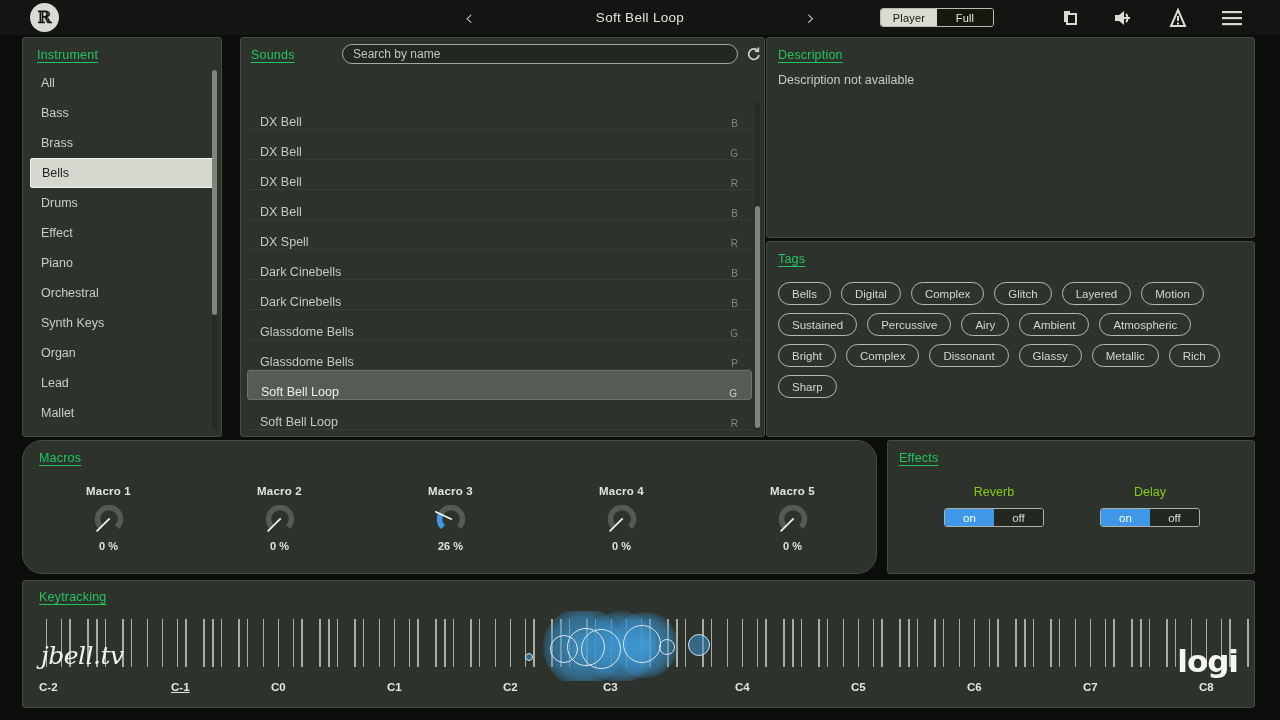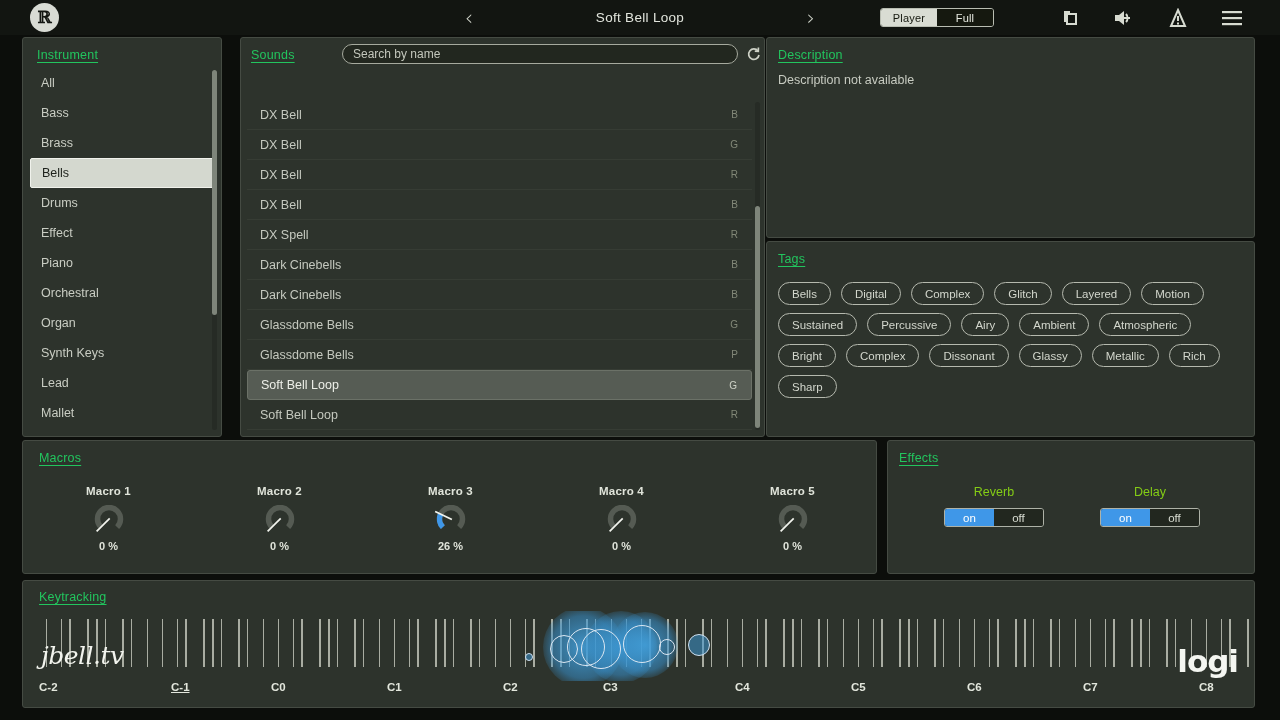--- a/index.html
+++ b/index.html
@@ -116,21 +116,21 @@
   .refresh-icon {
     position: absolute; left: 502px; top: 6px; width: 20px; height: 20px;
     display: flex; align-items: center; justify-content: center;
   }
   .sounds-list {
     position: absolute; left: 6px; top: 62px; width: 505px; height: 332px;
     overflow: hidden;
   }
   .sound-row {
     position: relative; height: 30px; margin-bottom: 0px;
-    display: flex; align-items: center;
+    display: flex; align-items: flex-end;
     border-bottom: 1px solid #363c34;
     color: #c5c9bf; font-size: 12.5px;
     padding-left: 13px;
   }
   .sound-row.sel {
     background: #565c54; color: #edefe8;
     border: 1px solid #6b7167; border-radius: 3px;
   }
   .sound-badge {
     position: absolute; right: 14px;
@@ -153,21 +153,21 @@
   }
   .tag-chip {
     height: 23px; padding: 0 13px;
     border: 1px solid #b5b9ae; border-radius: 12px;
     display: flex; align-items: center;
     color: #d3d7cd; font-size: 11.5px;
     white-space: nowrap;
   }
 
   
-  #panel-macros { left: 22px; top: 440px; width: 855px; height: 134px; }
+  #panel-macros { left: 22px; top: 440px; width: 855px; height: 134px; border-radius: 20px; }
   .macro-row {
     position: absolute; left: 0; top: 44px; width: 855px; height: 90px;
     display: flex;
   }
   .macro-cell {
     flex: 1; display: flex; flex-direction: column; align-items: center;
   }
   .macro-name {
     color: #e0e4da; font-size: 11.5px; font-weight: bold; margin-bottom: 8px;
     letter-spacing: .2px;
@@ -301,24 +301,24 @@
         <div class="inst-item">
           <span>Effect</span>
         </div>
         <div class="inst-item">
           <span>Piano</span>
         </div>
         <div class="inst-item">
           <span>Orchestral</span>
         </div>
         <div class="inst-item">
+          <span>Synth Keys</span>
+        </div>
+        <div class="inst-item">
           <span>Organ</span>
-        </div>
-        <div class="inst-item">
-          <span>Synth Keys</span>
         </div>
         <div class="inst-item">
           <span>Lead</span>
         </div>
         <div class="inst-item">
           <span>Mallet</span>
         </div>
       </div>
     <div class="vscroll-track" style="left:189px; top:32px; height:360px;"></div>
     <div class="vscroll" style="left:189px; top:32px; height:245px;"></div>

